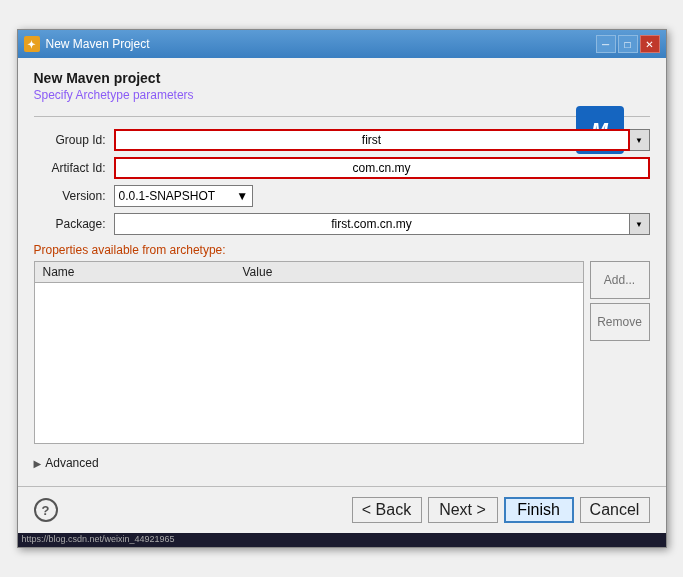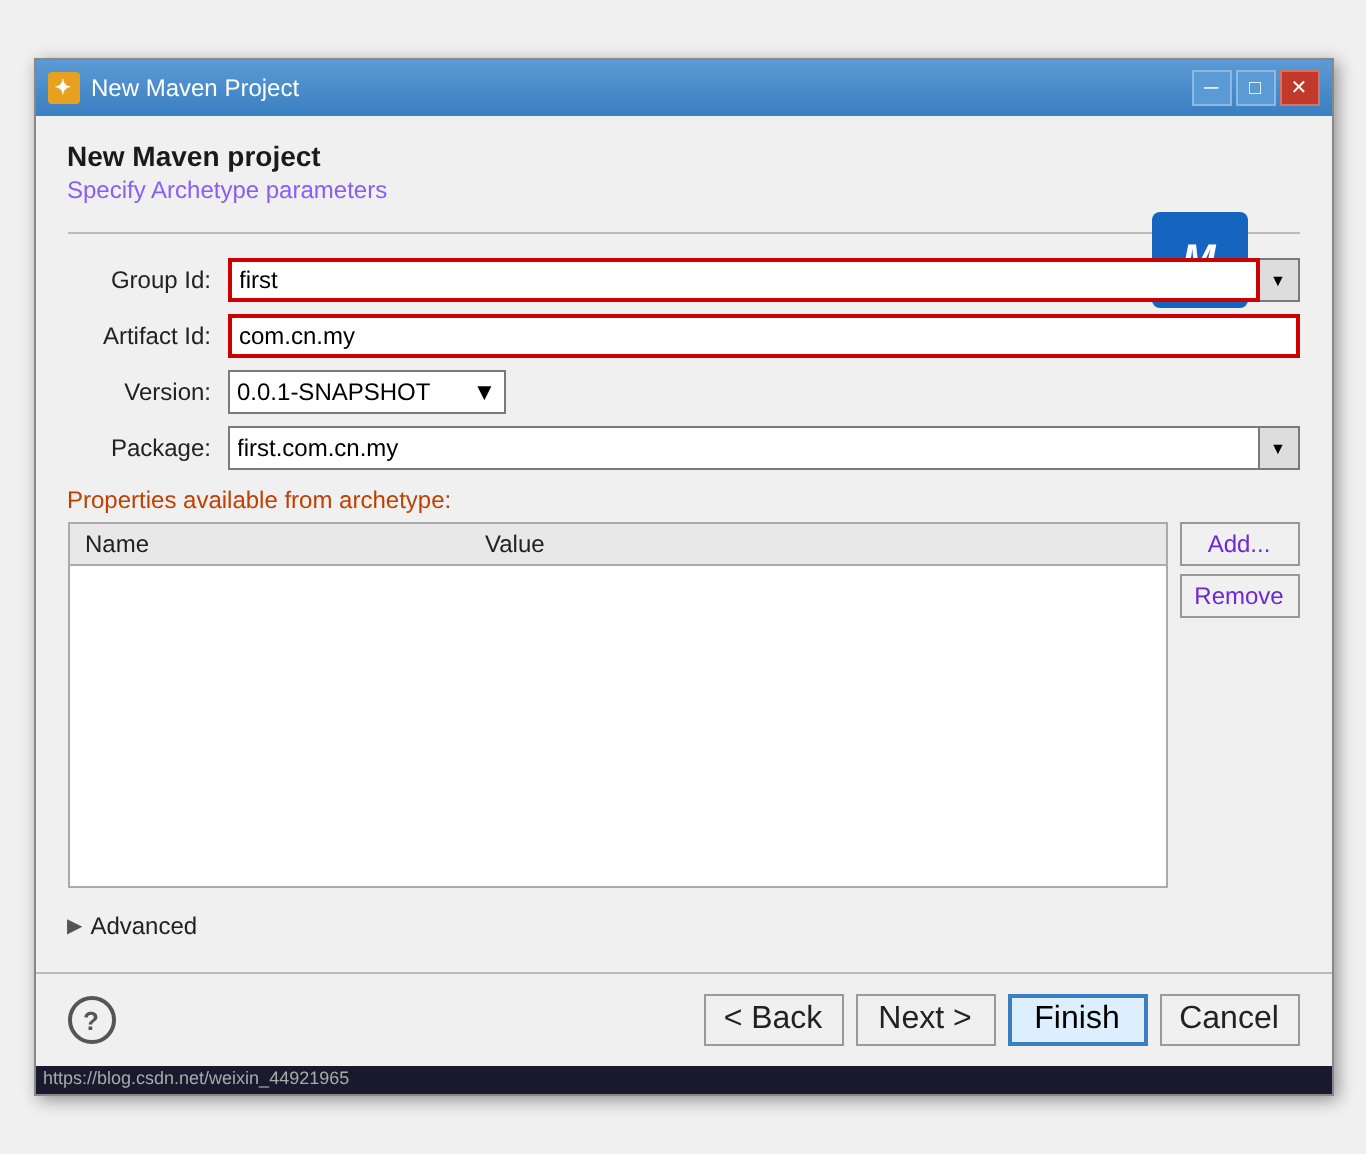--- a/index.html
+++ b/index.html
@@ -120,20 +120,21 @@
       flex-shrink: 0;
     }
     .form-input {
       flex: 1;
       height: 22px;
       border: 1px solid #7a7a7a;
       padding: 2px 4px;
       font-size: 12px;
       background: white;
       outline: none;
+      text-align: center;
     }
     .form-input.highlighted {
       border: 2px solid #cc0000;
     }
     .form-input-with-dropdown {
       display: flex;
       flex: 1;
       position: relative;
     }
     .form-input-with-dropdown .form-input {
@@ -197,26 +198,26 @@
     .table-buttons {
       display: flex;
       flex-direction: column;
       gap: 4px;
       margin-left: 6px;
       justify-content: flex-start;
       padding-top: 0;
     }
     .action-btn {
       width: 60px;
-      height: 22px;
+      height: 38px;
       background: #f0f0f0;
       border: 1px solid #999;
       font-size: 12px;
       cursor: pointer;
-      color: #6d28d9;
+      color: #737373;
     }
     .advanced-section {
       display: flex;
       align-items: center;
       gap: 4px;
       margin: 4px 0;
       cursor: pointer;
     }
     .advanced-arrow {
       font-size: 10px;

